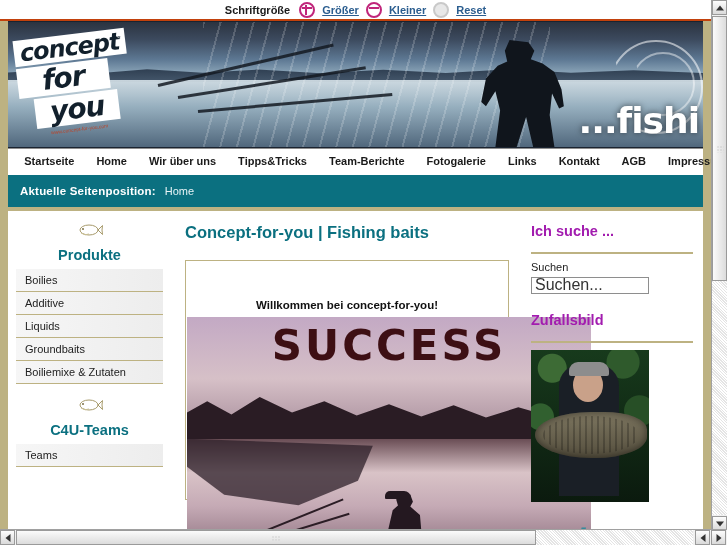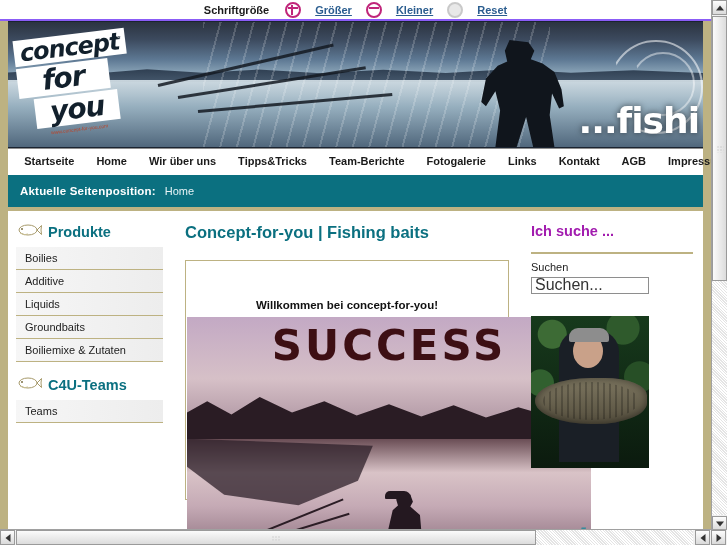--- a/index.html
+++ b/index.html
@@ -100,25 +100,25 @@
     height: 529px;
     overflow: hidden;
     background: #ffffff;
   }
 
   
   .fontbar {
     position: relative;
     height: 19px;
     background: #ffffff;
-    border-bottom: 2px solid #8b5cf6;
+    border-bottom: 2px solid #c2410c;
     display: flex;
     align-items: center;
     justify-content: center;
-    gap: 14px;
+    gap: 7px;
     font-size: 11px;
   }
   .fontbar .lbl { font-weight: bold; color: #1b1b1b; margin-right: 2px; }
   .fontbar a {
     color: #2a5d8f; text-decoration: underline; font-weight: bold; font-size: 11px;
   }
   .circ {
     display: inline-block;
     width: 12px; height: 12px;
     border-radius: 50%;
@@ -313,20 +313,21 @@
     box-sizing: border-box;
     position: relative;
   }
 
   
   .mod-head {
     display: flex;
     align-items: center;
     gap: 6px;
     margin-bottom: 6px;
+    flex-direction: column;
   }
   .mod-head .fish-icon { flex: 0 0 auto; }
   .mod-head .mod-title {
     color: #0b7080;
     font-size: 14.5px;
     font-weight: bold;
   }
   .mod-list { list-style: none; margin: 0; padding: 0; }
   .mod-list li {
     border-bottom: 1px solid #bdb282;
@@ -650,20 +651,21 @@
 
         </div>
 
         <div class="col-right">
           <div class="side-head">Ich suche ...</div>
           <div class="search-label">Suchen</div>
           <input class="search-input" type="text" value="Suchen..." style="">
 
           <div style="height:18px"></div>
 
+          <div class="side-head">Zufallsbild</div>
           <div class="randompic">
             <div class="rp-foliage"></div>
             <div class="rp-person"></div>
             <div class="rp-head"></div>
             <div class="rp-cap"></div>
             <div class="rp-fish"></div>
           </div>
         </div>
 
       </div>

